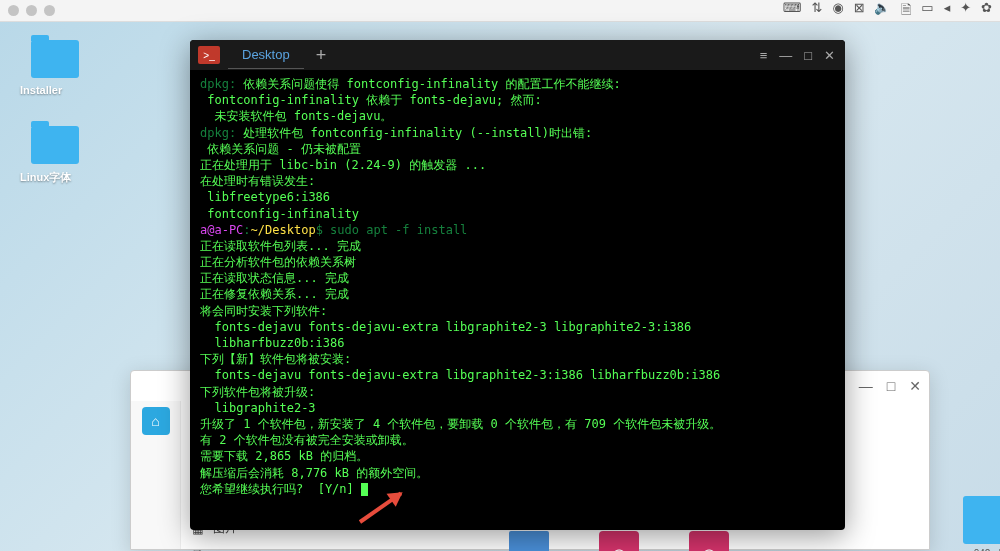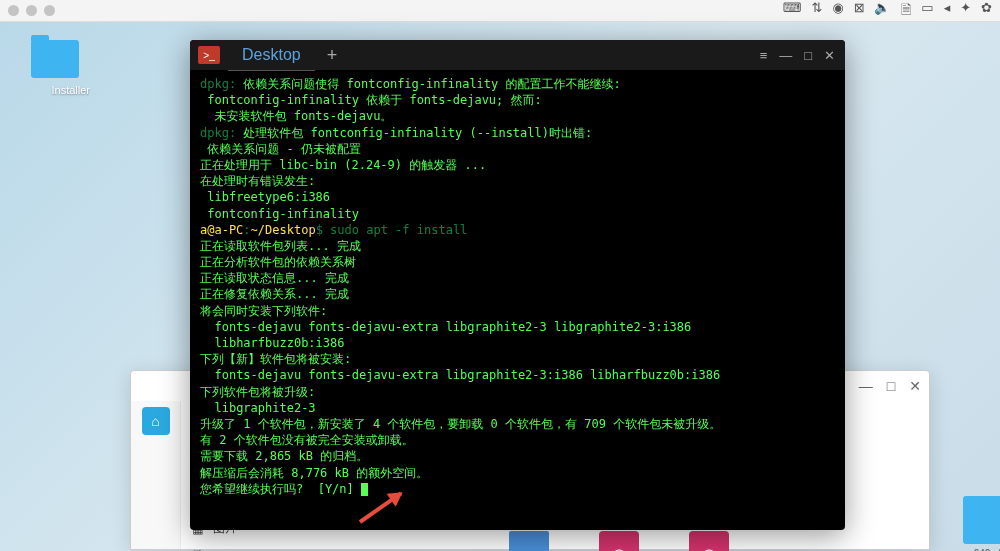--- a/index.html
+++ b/index.html
@@ -14,21 +14,21 @@
   background: #f4f4f4; border-bottom: 1px solid #ddd;
   display: flex; align-items: center; padding: 0 8px;
 }
 .traffic-lights { display: flex; gap: 7px; }
 .tl { width: 11px; height: 11px; border-radius: 50%; }
 .tl.r { background: #c4c4c4; } .tl.y { background: #c4c4c4; } .tl.g { background: #c4c4c4; }
 .topbar-right { margin-left: auto; display: flex; gap: 10px; color: #555; font-size: 13px; }
 .topbar-right span { cursor: default; }
 
 .desktop-icons { position: absolute; top: 40px; left: 20px; }
-.dicon { width: 70px; text-align: right; margin-bottom: 30px; }
+.dicon { width: 70px; text-align: left; margin-bottom: 30px; font-weight: bold; }
 .dicon .folder { width: 48px; height: 38px; background: #3eb4f0; border-radius: 3px; margin: 0 auto 6px; position: relative; }
 .dicon .folder::before { content: ""; position: absolute; top: -5px; left: 0; width: 18px; height: 6px; background: #3eb4f0; border-radius: 2px 2px 0 0; }
 .dicon .label { color: #fff; font-size: 11px; text-shadow: 0 1px 2px rgba(0,0,0,0.4); }
 
 .fm-window {
   position: absolute; top: 370px; left: 130px; width: 800px; height: 180px;
   background: #fff; border: 1px solid #ccc; border-radius: 4px 4px 0 0;
   box-shadow: 0 4px 20px rgba(0,0,0,0.15);
 }
 .fm-titlebar { height: 30px; display: flex; justify-content: flex-end; align-items: center; padding: 0 8px; gap: 14px; color: #666; font-size: 14px; }
@@ -44,29 +44,29 @@
 .fm-file .deb { width: 40px; height: 48px; background: #d6336c; border-radius: 4px; margin: 0 auto 4px; display:flex; align-items:center; justify-content:center; color:#fff; font-size:18px; }
 .fm-file .blue { width: 52px; height: 48px; background: #3eb4f0; border-radius: 3px; margin: 0 auto 4px; }
 
 .term-window {
   position: absolute; top: 40px; left: 190px; width: 655px; height: 490px;
   background: #000; border-radius: 4px; box-shadow: 0 6px 30px rgba(0,0,0,0.4);
   display: flex; flex-direction: column;
 }
 .term-tabs { height: 30px; background: #1a1a1a; display: flex; align-items: center; border-radius: 4px 4px 0 0; }
 .term-tab-icon { width: 22px; height: 18px; background: #c0392b; margin: 0 8px 0 8px; border-radius: 2px; display:flex; align-items:center; justify-content:center; color:#fff; font-size:10px; }
-.term-tab { color: #5aa3e0; font-size: 16px; padding: 6px 14px; border-bottom: 1px solid #555; }
+.term-tab { color: #5aa3e0; font-size: 13px; padding: 6px 14px; border-bottom: 1px solid #555; }
 .term-tab-add { color: #aaa; font-size: 18px; padding: 0 12px; cursor: pointer; }
 .term-ctrl { margin-left: auto; display: flex; gap: 12px; padding-right: 10px; color: #aaa; font-size: 13px; }
 .term-body {
   flex: 1; padding: 6px 10px; font-family: "Consolas", "Menlo", monospace;
   font-size: 12px; line-height: 1.35; color: #5f5; overflow: hidden; white-space: pre-wrap;
 }
 .term-body .w { color: #15803d; }
-.term-body .c { color: #fde047; }
+.term-body .c { color: #d946ef; }
 .term-body .b { color: #fde047; }
 .cursor { display: inline-block; width: 7px; height: 13px; background: #5f5; vertical-align: text-bottom; }
 
 .arrow {
   position: absolute; top: 520px; left: 360px; width: 50px; height: 4px;
   background: #e74c3c; transform: rotate(-35deg); transform-origin: left center;
 }
 .arrow::after {
   content: ""; position: absolute; right: -2px; top: -6px;
   border-left: 14px solid #e74c3c; border-top: 8px solid transparent; border-bottom: 8px solid transparent;
@@ -92,20 +92,24 @@
       <span>◂</span>
       <span>✦</span>
       <span>✿</span>
     </div>
 </div>
 
 <div class="desktop-icons" id="desk">
     <div class="dicon">
       <div class="folder"></div>
       <div class="label">Installer</div>
+    </div>
+    <div class="dicon">
+      <div class="folder"></div>
+      <div class="label">Linux字体</div>
     </div>
   </div>
 
 <div class="fm-window">
   <div class="fm-titlebar">
     <span>—</span>
     <span>□</span>
     <span>✕</span>
   </div>
   <div class="fm-body">

